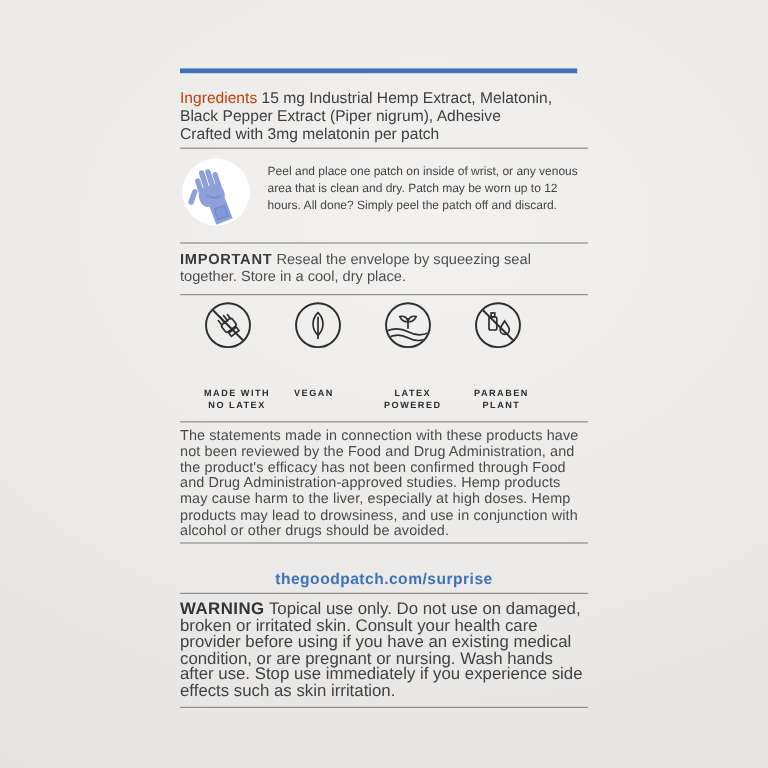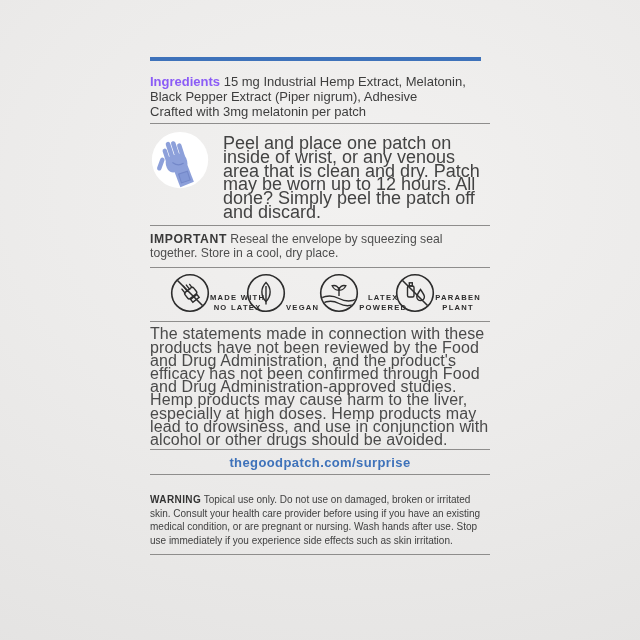--- a/index.html
+++ b/index.html
@@ -31,33 +31,33 @@
   .hr {
     height: 1px;
     background: #8e8d8c;
   }
   .ingredients {
     margin-top: 13px;
     font-size: 13px;
     line-height: 15px;
     color: #3e3e3e;
   }
-  .ingredients .lbl { color: #8b5cf6; font-weight: 700; }
+  .ingredients .lbl { color: #c2410c; font-weight: 400; }
   .ingredients .note { }
   .hr-1 { margin-top: 4px; }
   .directions {
     margin-top: 7px;
     display: flex;
     align-items: flex-start;
   }
   .hand-wrap { width: 62px; height: 66px; flex: 0 0 auto; margin-left: 0px; }
   .directions-text {
     margin-left: 11px;
     margin-top: 6px;
-    font-size: 18px;
+    font-size: 10px;
     line-height: 13.8px;
     color: #434343;
     width: 268px;
   }
   .hr-2 { margin-top: 5px; }
   .important {
     margin-top: 7px;
     font-size: 12.2px;
     line-height: 13.8px;
     color: #4e4e4e;
@@ -66,54 +66,55 @@
   .hr-3 { margin-top: 7px; }
   .badges {
     margin-top: 5px;
     display: flex;
     justify-content: space-between;
     padding: 0 20px;
   }
   .badge {
     width: 76px;
     display: flex;
-    flex-direction: row;
-    align-items: flex-end;
+    flex-direction: column;
+    align-items: flex-start;
+    gap: 28px;
   }
   .badge-icon { width: 40px; height: 40px; }
   .badge-label {
     margin-top: 4px;
     font-size: 7.6px;
     font-weight: 600;
     letter-spacing: 1.25px;
     line-height: 10px;
     color: #2c2c2c;
     text-align: center;
     white-space: nowrap;
   }
   .hr-4 { margin-top: 8px; }
   .disclaimer {
     margin-top: 5px;
-    font-size: 16px;
+    font-size: 12px;
     line-height: 13.2px;
     letter-spacing: 0.1px;
     color: #4a4a4a;
   }
   .hr-5 { margin-top: 3px; }
   .website {
-    margin: 5px 0 4px 0;
+    margin: 22px 0 4px 0;
     text-align: center;
     font-size: 13px;
     font-weight: 700;
     letter-spacing: 0.4px;
     color: #3e72ba;
   }
   .warning {
-    margin-top: 18px;
-    font-size: 10px;
+    margin-top: 6px;
+    font-size: 14px;
     line-height: 13.5px;
     color: #414141;
   }
   .warning .lbl { font-weight: 700; letter-spacing: 0.4px; color: #333; }
   .hr-7 { margin-top: 7px; }
   .footer {
     margin-top: 9px;
     text-align: center;
     font-size: 10px;
     font-weight: 700;

